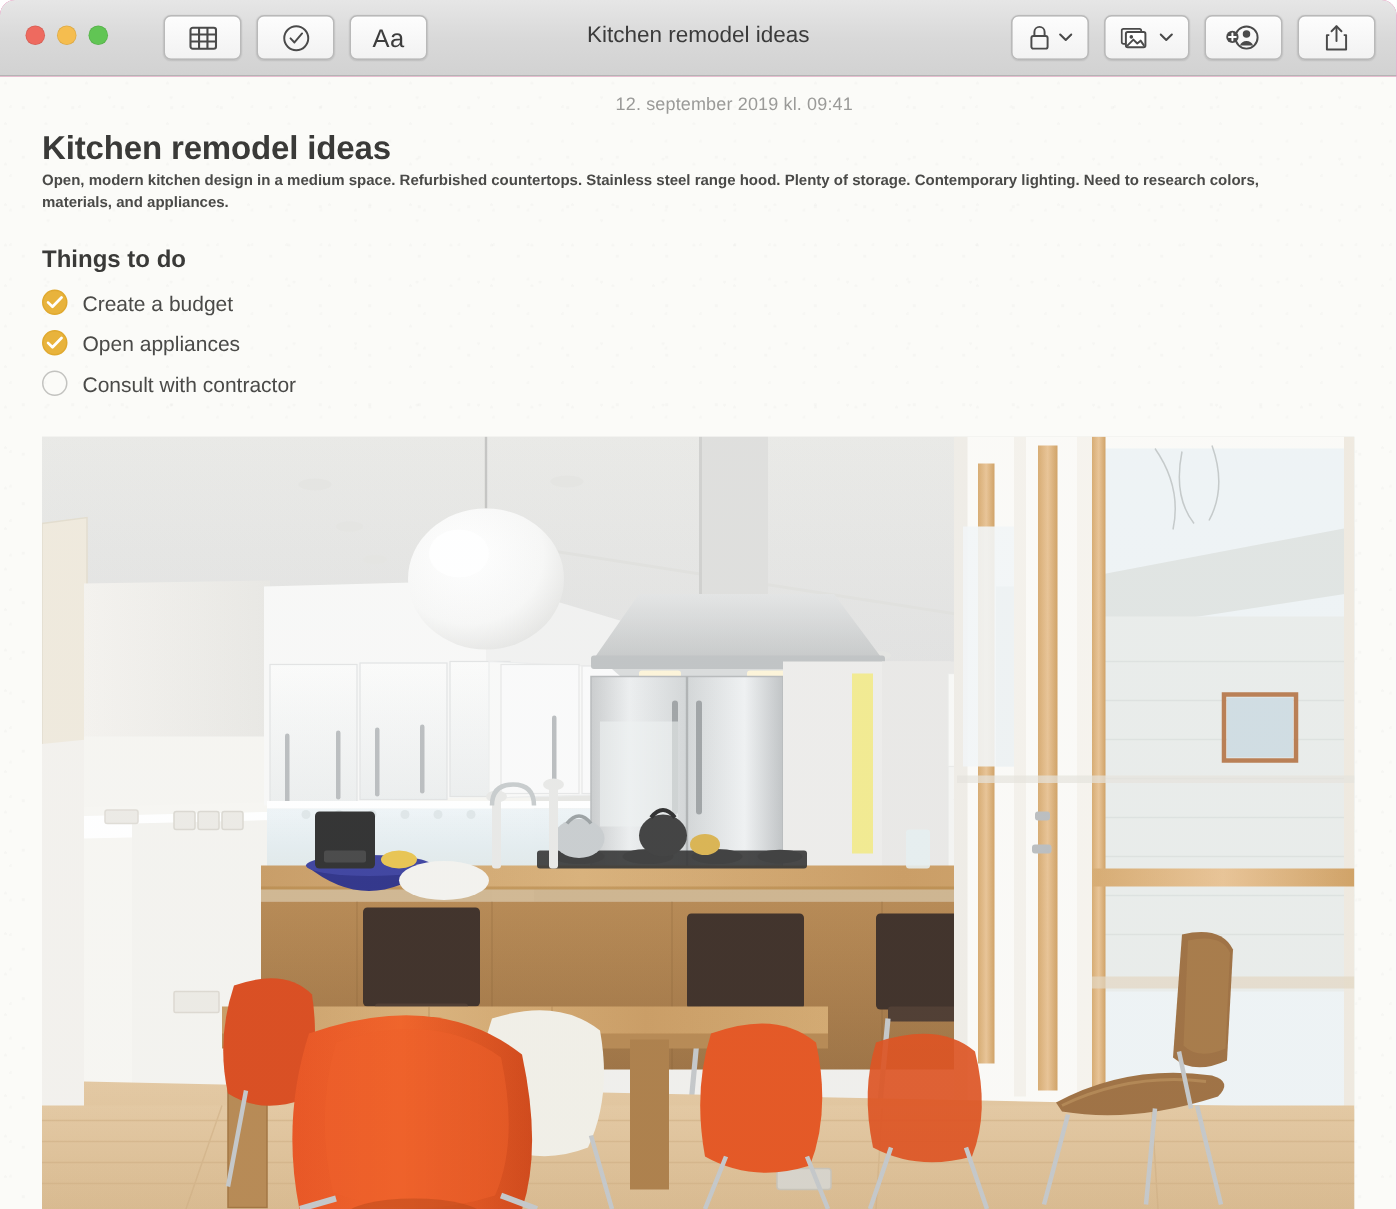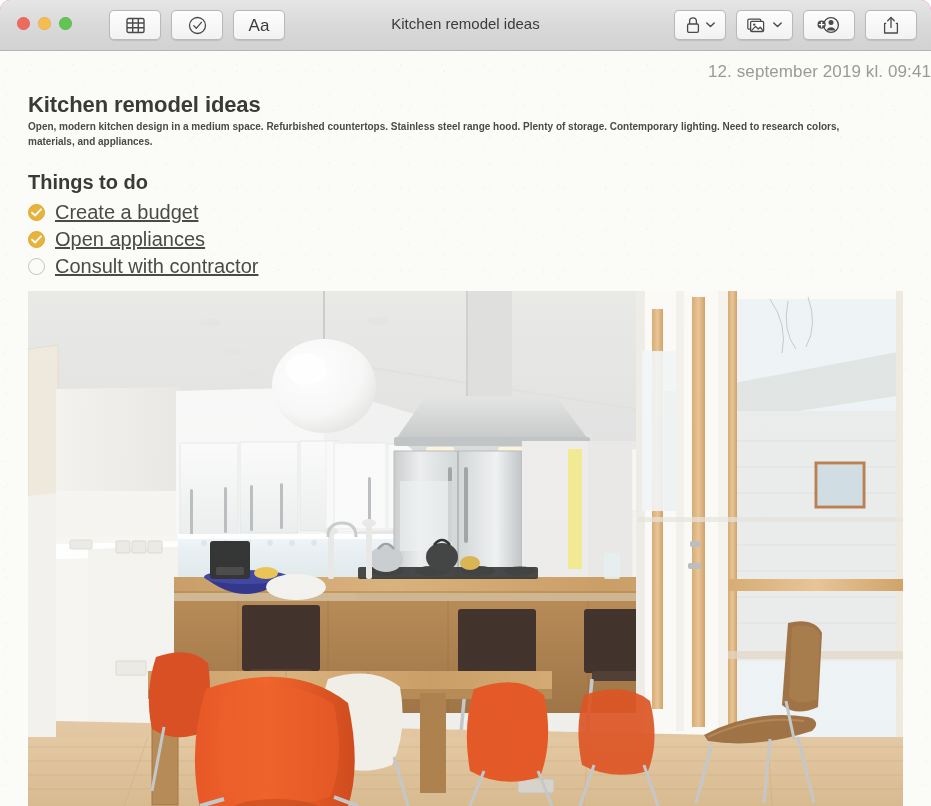--- a/index.html
+++ b/index.html
@@ -108,22 +108,22 @@
       radial-gradient(circle at 13% 17%, rgba(0,0,0,.020) 0 1px, transparent 1px),
       radial-gradient(circle at 47% 63%, rgba(0,0,0,.018) 0 1px, transparent 1px),
       radial-gradient(circle at 78% 34%, rgba(0,0,0,.020) 0 1px, transparent 1px),
       radial-gradient(circle at 31% 88%, rgba(0,0,0,.015) 0 1px, transparent 1px);
     background-size: 27px 27px, 33px 33px, 41px 41px, 23px 23px;
     overflow: hidden;
     box-sizing: border-box;
   }
 
   .note-date {
-    text-align: right;
-    font-size: 17px;
+    text-align: center;
+    font-size: 12px;
     color: #9a9a98;
     padding-top: 11px;
     letter-spacing: .1px;
     padding-left: 48px;
   }
 
   .note-content { padding: 0 28px; }
 
   .note-title {
     font-size: 22px;
@@ -135,21 +135,21 @@
   .note-para {
     font-size: 10px;
     line-height: 1.45;
     color: #4a4a48;
     margin: 0;
     max-width: 845px;
     font-weight: bold;
   }
 
   .section-head {
-    font-size: 20px;
+    font-size: 16px;
     font-weight: bold;
     color: #3a3a38;
     margin: 22px 0 5px 0;
   }
 
   .todo-list { margin: 0; padding: 0; list-style: none; }
   .todo-item {
     display: flex;
     align-items: center;
     gap: 10px;
@@ -161,23 +161,22 @@
     flex: 0 0 17px;
     display: flex;
     align-items: center;
     justify-content: center;
     box-sizing: border-box;
     cursor: default;
   }
   .checkbox.done { background: #e8b33c; border: 1px solid #e0a92f; }
   .checkbox.open { background: transparent; border: 1.5px solid #c3c3c0; }
   .todo-label {
-    font-size: 20px;
+    font-size: 14px;
     color: #4a4a48;
-    text-decoration: underline;
   }
 
   
   .photo {
     position: absolute;
     left: 28px;
     top: 240px;
     width: 875px;
     height: 515px;
     overflow: hidden;

